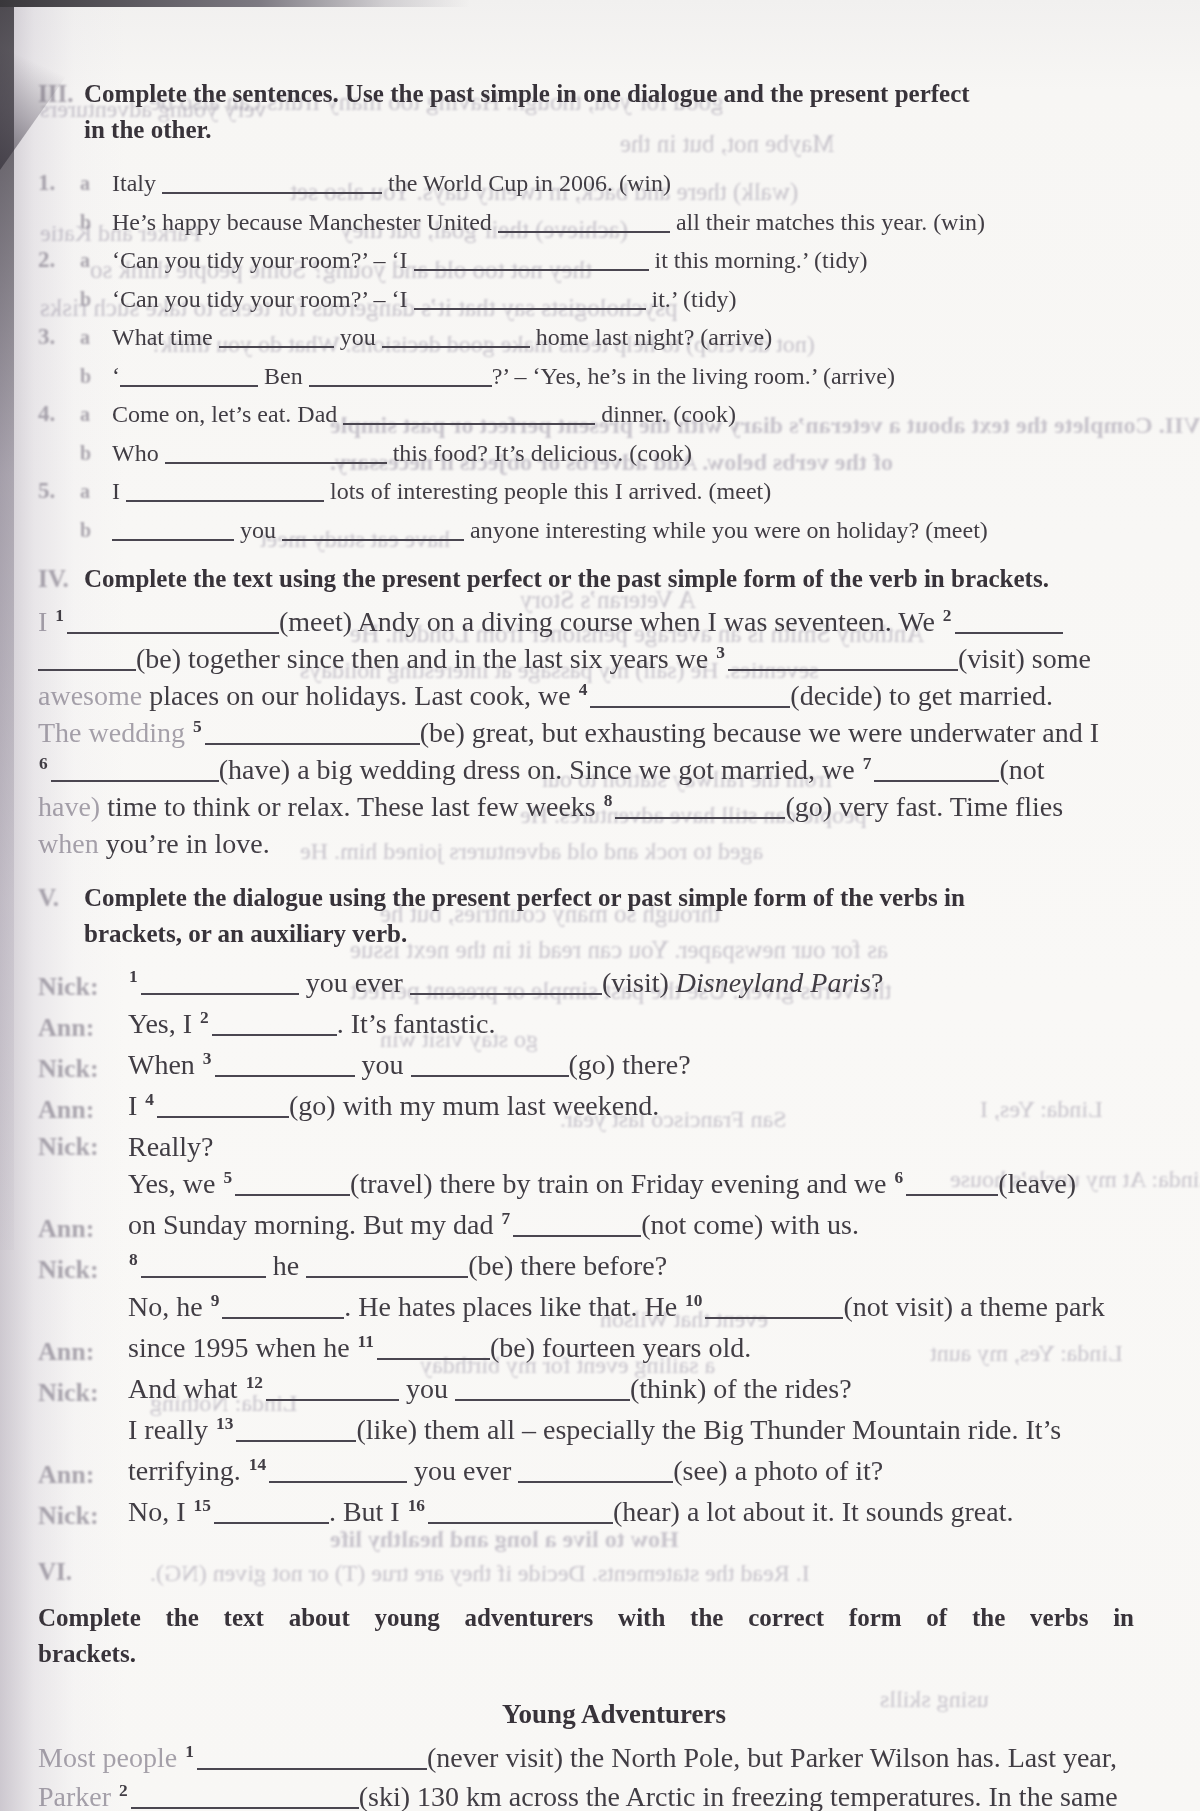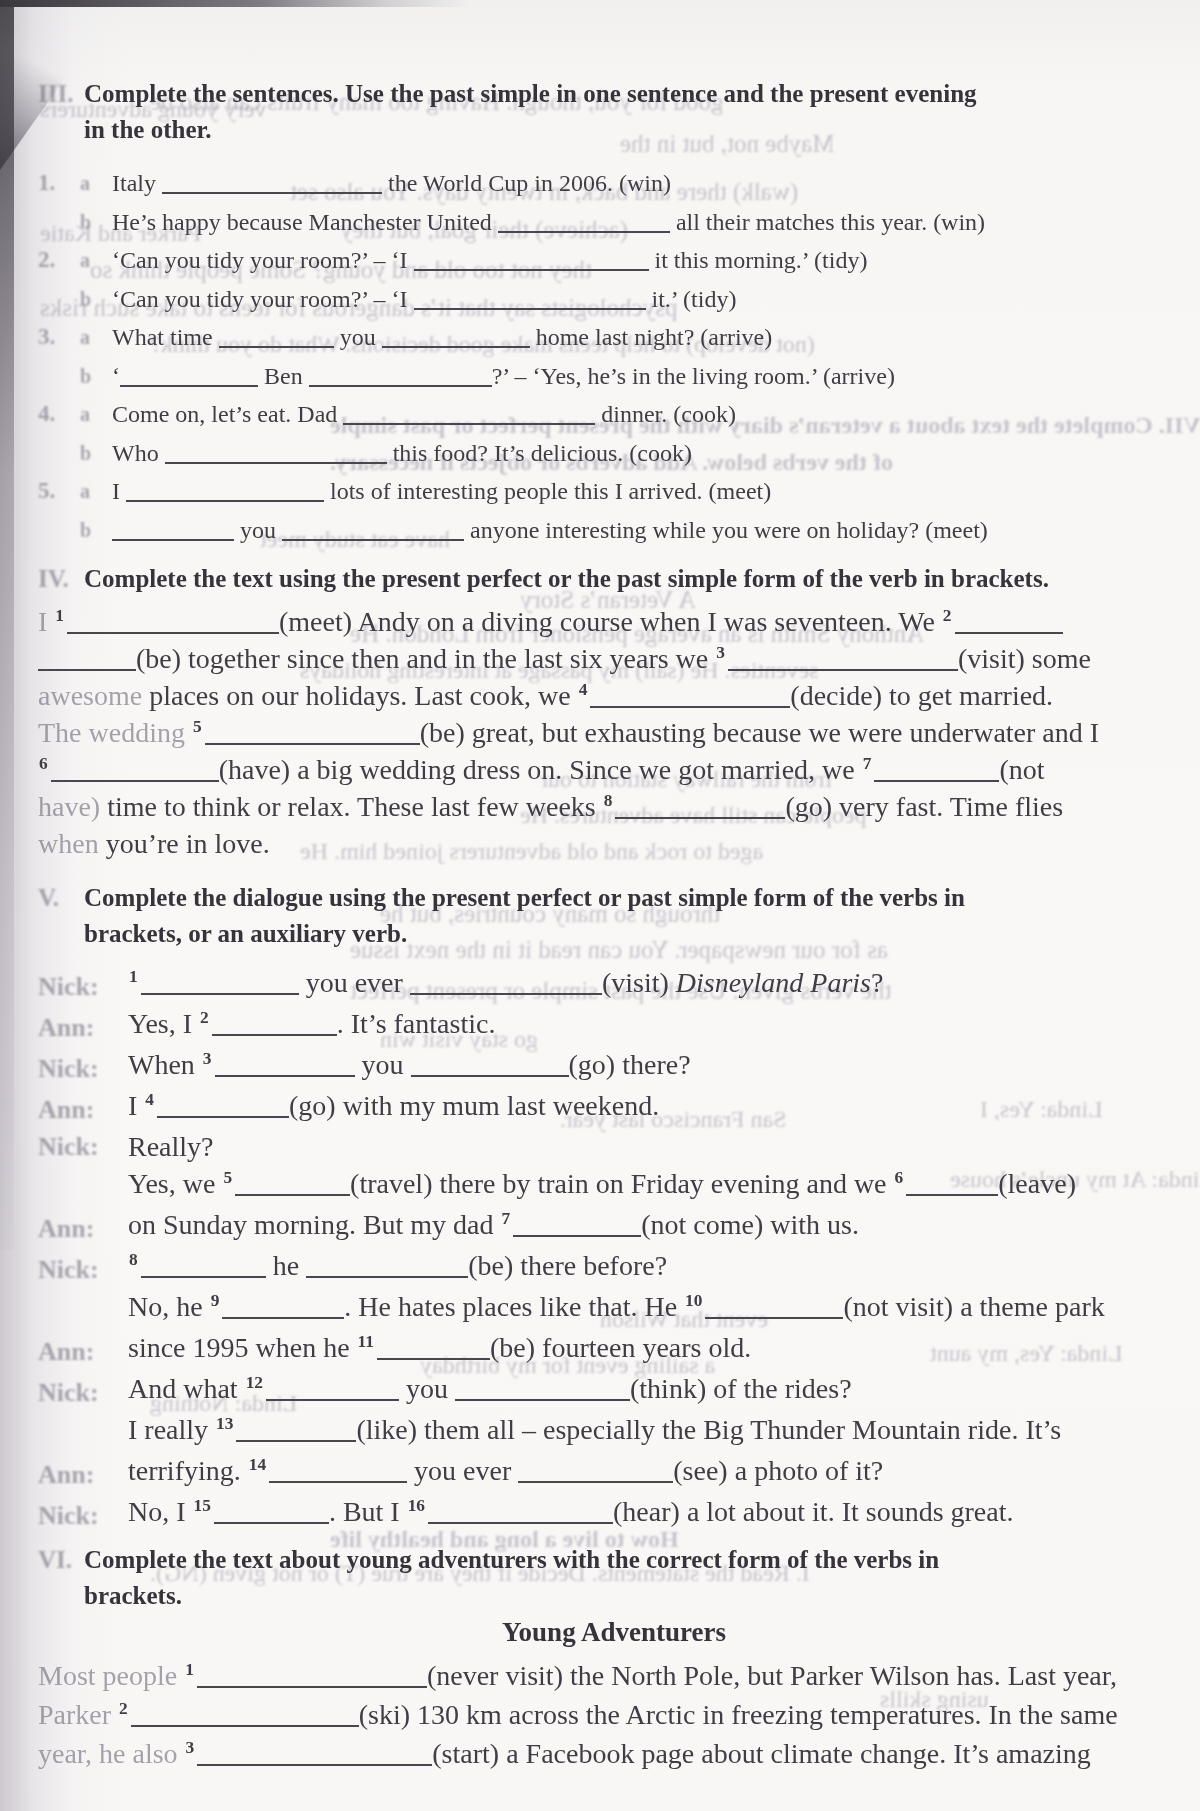--- a/index.html
+++ b/index.html
@@ -39,27 +39,27 @@
   .ilet{flex:0 0 32px;font-weight:bold;font-size:20px;}
   .itxt{flex:1 1 auto;}
   .plines{margin-top:8px;font-size:28px;}
   .pline{line-height:33px;white-space:nowrap;}
   .vi .pline{line-height:35px;}
   .dialogue{margin-top:12px;font-size:28px;}
   .drow{display:flex;align-items:flex-end;}
   .dsp{flex:0 0 90px;font-weight:bold;font-size:26px;line-height:37px;}
   .dlines{flex:1 1 auto;}
   .dline{line-height:37px;white-space:nowrap;}
-  .ctitle{text-align:center;font-weight:bold;font-size:27px;line-height:36px;margin-top:0;color:#38333a;}
+  .ctitle{text-align:center;font-weight:bold;font-size:27px;line-height:36px;margin-top:24px;color:#38333a;}
   .bl{display:inline-block;border-bottom:2px solid #4a4650;height:24px;margin-bottom:-3px;}
   sup{font-size:0.62em;font-weight:bold;vertical-align:baseline;position:relative;top:-0.55em;margin:0 3px 0 1px;}
   .it{font-style:italic;}
   .s4h,.s5h,.s6h{margin-top:20px;}
   .s4h{margin-top:12px;}
-  .s6h{margin-top:8px;}
+  .s6h{margin-top:20px;flex-direction:column;}
 </style>
 </head>
 <body>
 
 <div class="page">
   <div class="ghosts">
       <span class="ghost" style="left: 150px; top: 88px; font-size: 25px;">good for you, though. Having too many fruits can also be</span>
       <span class="ghost" style="left: 40px; top: 96px; font-size: 24px;">very young adventurers</span>
       <span class="ghost" style="left: 620px; top: 130px; font-size: 25px;">Maybe not, but in the</span>
       <span class="ghost" style="left: 290px; top: 178px; font-size: 25px;">(walk) there and back, in twenty days. You also set</span>
@@ -89,21 +89,21 @@
       <span class="ghost" style="left: 420px; top: 1352px; font-size: 24px;">a sailing event for my birthday</span>
       <span class="ghost" style="left: 150px; top: 1390px; font-size: 24px;">Linda: Nothing</span>
       <span class="ghost gb" style="left: 330px; top: 1526px; font-size: 24px;">How to live a long and healthy life</span>
       <span class="ghost" style="left: 150px; top: 1560px; font-size: 24px;">I. Read the statements. Decide if they are true (T) or not given (NG).</span>
       <span class="ghost" style="left: 880px; top: 1686px; font-size: 24px;">using skills</span>
     </div>
   <div class="content">
       <div class="heading s3h">
         <span class="hnum edgefade2">III.</span>
         <div class="htext">
-          <div class="hline">Complete the sentences. Use the past simple in one sentence and the present evening</div>
+          <div class="hline">Complete the sentences. Use the past simple in one dialogue and the present perfect</div>
           <div class="hline">in the other.</div>
         </div>
       </div>
       <div class="items">
         <div class="irow">
           <span class="inum edgefade2">1.</span>
           <span class="ilet edgefade2">a</span>
           <span class="itxt"><span>Italy </span><span class="bl" style="width: 220px;"></span><span> the World Cup in 2006. (win)</span></span>
         </div>
         <div class="irow">

